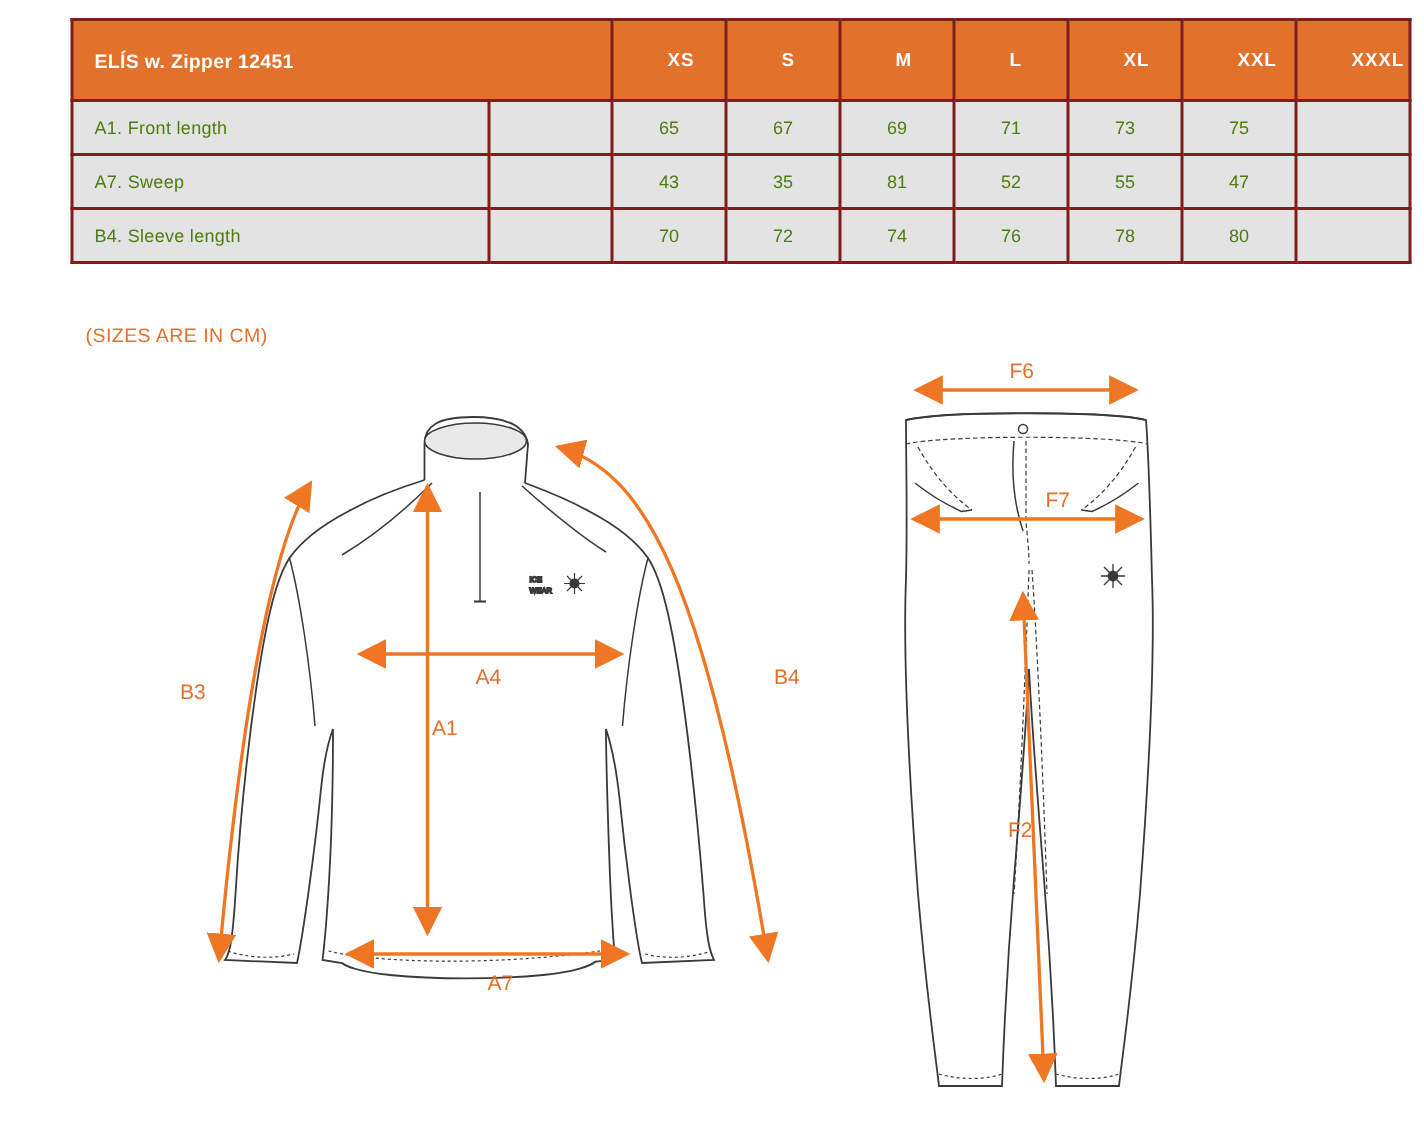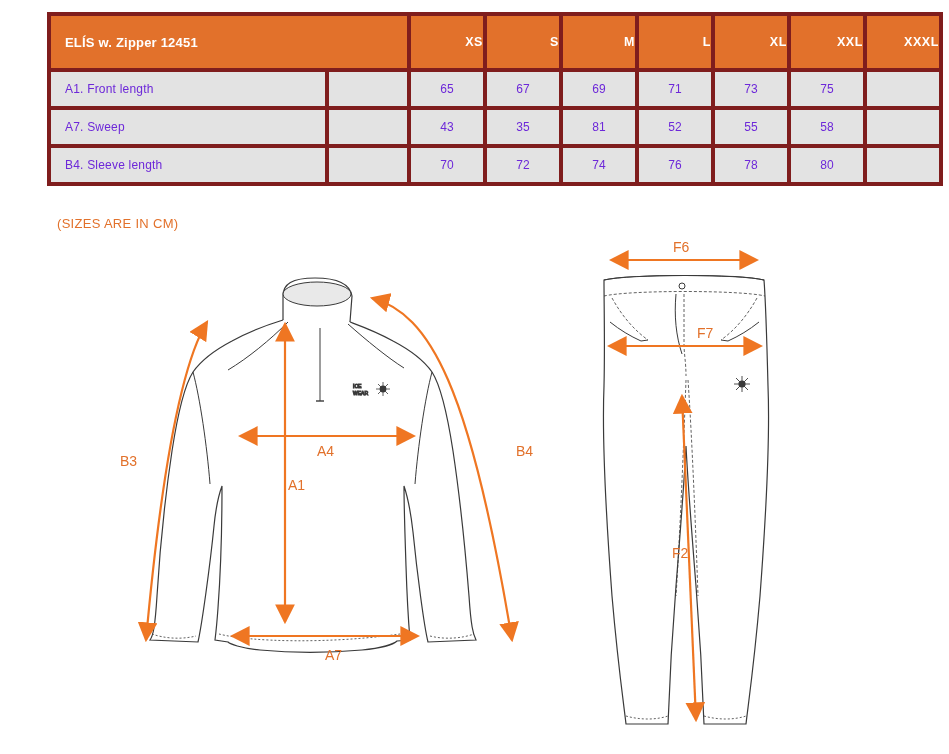--- a/index.html
+++ b/index.html
@@ -26,46 +26,47 @@
     position: absolute;
     left: 47px;
     top: 12px;
     width: 870px;
     border-collapse: collapse;
     table-layout: fixed;
   }
   .size-table th, .size-table td {
     padding: 0;
     margin: 0;
-    border: 4px solid #7f1d1d;
+    border: 2px solid #7f1d1d;
     font-weight: normal;
     font-size: 12px;
   }
   .size-table thead th {
     background: #e2712b;
     color: #ffffff;
     height: 52px;
     font-weight: bold;
     font-size: 12.5px;
     letter-spacing: 0.6px;
-    text-align: right;
+    text-align: left;
     vertical-align: middle;
+    padding-left: 36px;
   }
   .size-table thead th.title-cell {
     text-align: left;
     padding-left: 14px;
     font-size: 13px;
     letter-spacing: 0.2px;
   }
   .size-table tbody td {
     background: #e3e3e3;
     height: 34px;
     text-align: center;
     vertical-align: middle;
-    color: #6d28d9;
+    color: #4d7c0f;
     font-size: 12px;
   }
   .size-table tbody td.label-cell {
     text-align: left;
     padding-left: 14px;
     font-size: 12px;
     letter-spacing: 0.2px;
   }
   .size-table tbody td.blank-cell {
     background: #e3e3e3;
@@ -148,21 +149,21 @@
         <td></td>
       </tr>
       <tr>
         <td class="label-cell">A7. Sweep</td>
         <td class="blank-cell"></td>
         <td>43</td>
         <td>35</td>
         <td>81</td>
         <td>52</td>
         <td>55</td>
-        <td>58</td>
+        <td>47</td>
         <td></td>
       </tr>
       <tr>
         <td class="label-cell">B4. Sleeve length</td>
         <td class="blank-cell"></td>
         <td>70</td>
         <td>72</td>
         <td>74</td>
         <td>76</td>
         <td>78</td>

